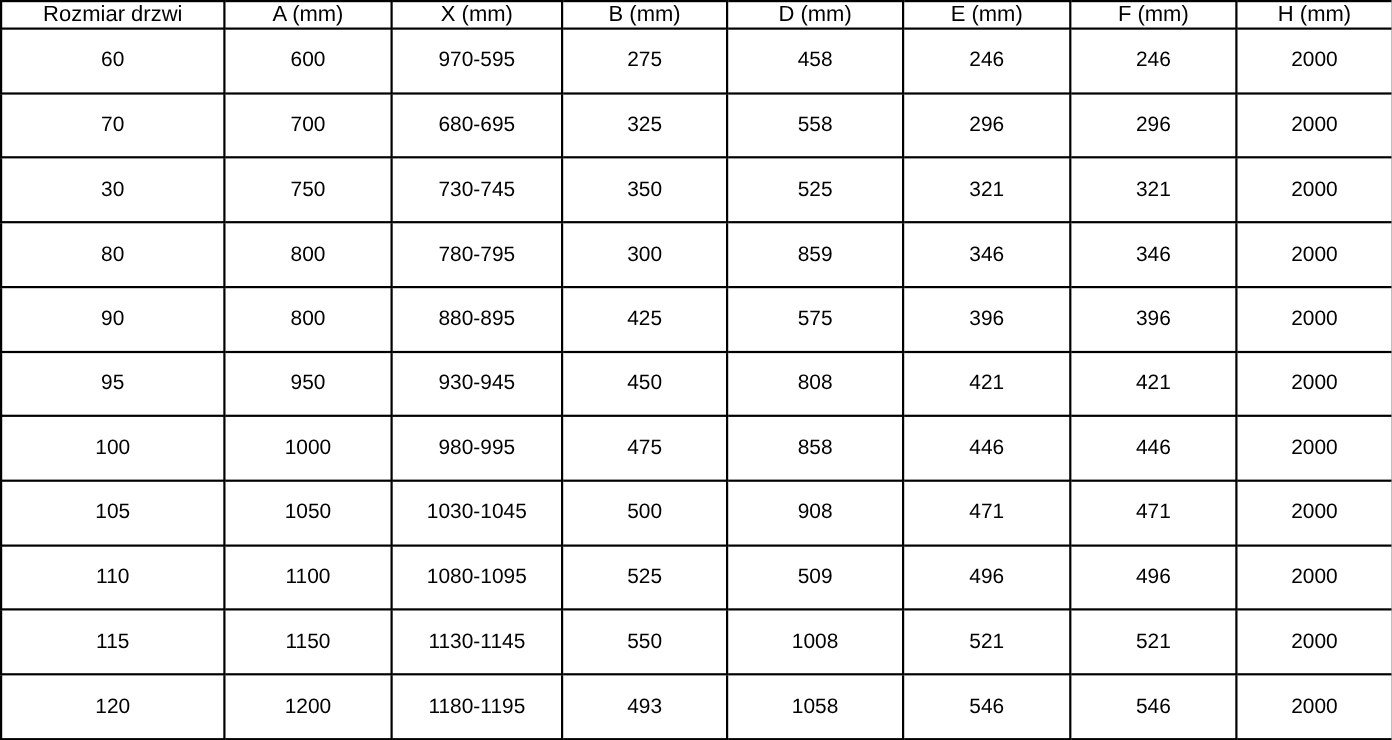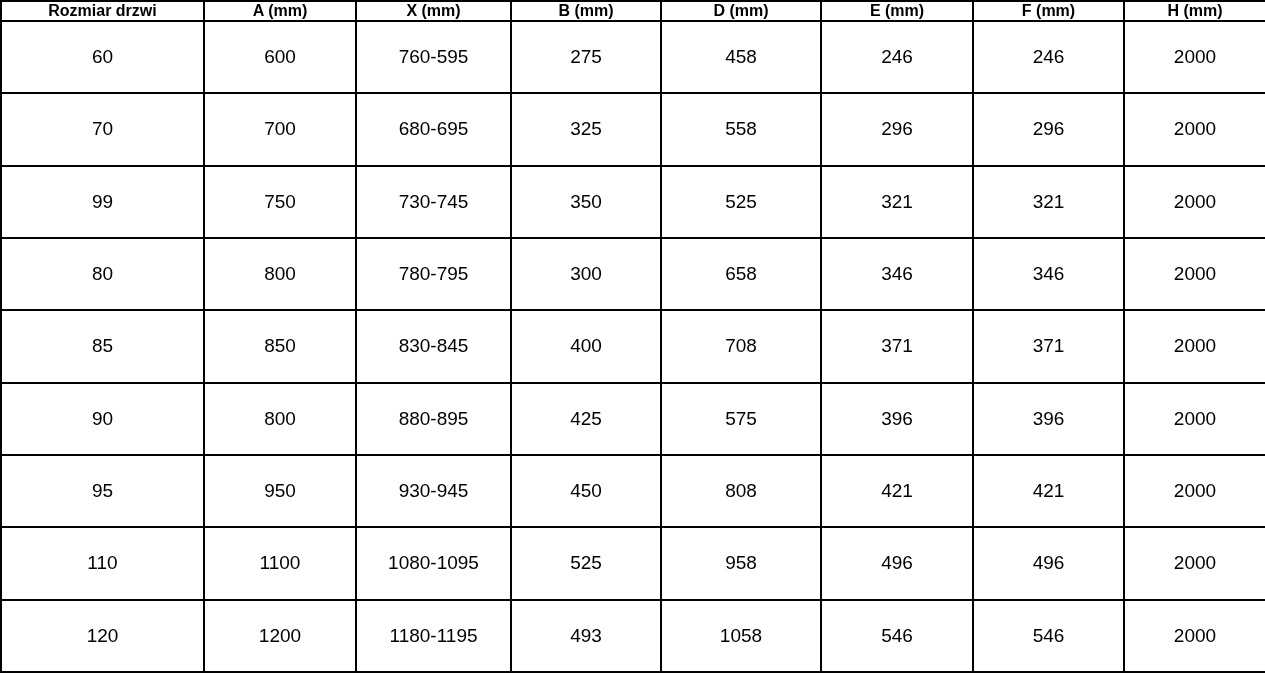--- a/index.html
+++ b/index.html
@@ -23,22 +23,22 @@
   }
   .size-table th, .size-table td {
     border: 2px solid var(--border);
     text-align: center;
     vertical-align: middle;
     padding: 0;
     overflow: hidden;
     white-space: nowrap;
   }
   .size-table th {
-    font-size: 16px;
-    font-weight: bold;
+    font-size: 20px;
+    font-weight: normal;
   }
   .size-table td {
     font-size: 19px;
     font-weight: normal;
   }
 </style>
 </head>
 <body>
 
 <table class="size-table">
@@ -61,65 +61,55 @@
       <th>D (mm)</th>
       <th>E (mm)</th>
       <th>F (mm)</th>
       <th>H (mm)</th>
     </tr>
   </thead>
   <tbody>
     <tr>
       <td>60</td>
       <td>600</td>
-      <td>760-595</td>
+      <td>970-595</td>
       <td>275</td>
       <td>458</td>
       <td>246</td>
       <td>246</td>
       <td>2000</td>
     </tr>
     <tr>
       <td>70</td>
       <td>700</td>
       <td>680-695</td>
       <td>325</td>
       <td>558</td>
       <td>296</td>
       <td>296</td>
       <td>2000</td>
     </tr>
     <tr>
-      <td>99</td>
+      <td>30</td>
       <td>750</td>
       <td>730-745</td>
       <td>350</td>
       <td>525</td>
       <td>321</td>
       <td>321</td>
       <td>2000</td>
     </tr>
     <tr>
       <td>80</td>
       <td>800</td>
       <td>780-795</td>
       <td>300</td>
-      <td>658</td>
+      <td>859</td>
       <td>346</td>
       <td>346</td>
-      <td>2000</td>
-    </tr>
-    <tr>
-      <td>85</td>
-      <td>850</td>
-      <td>830-845</td>
-      <td>400</td>
-      <td>708</td>
-      <td>371</td>
-      <td>371</td>
       <td>2000</td>
     </tr>
     <tr>
       <td>90</td>
       <td>800</td>
       <td>880-895</td>
       <td>425</td>
       <td>575</td>
       <td>396</td>
       <td>396</td>
@@ -129,27 +119,57 @@
       <td>95</td>
       <td>950</td>
       <td>930-945</td>
       <td>450</td>
       <td>808</td>
       <td>421</td>
       <td>421</td>
       <td>2000</td>
     </tr>
     <tr>
+      <td>100</td>
+      <td>1000</td>
+      <td>980-995</td>
+      <td>475</td>
+      <td>858</td>
+      <td>446</td>
+      <td>446</td>
+      <td>2000</td>
+    </tr>
+    <tr>
+      <td>105</td>
+      <td>1050</td>
+      <td>1030-1045</td>
+      <td>500</td>
+      <td>908</td>
+      <td>471</td>
+      <td>471</td>
+      <td>2000</td>
+    </tr>
+    <tr>
       <td>110</td>
       <td>1100</td>
       <td>1080-1095</td>
       <td>525</td>
-      <td>958</td>
+      <td>509</td>
       <td>496</td>
       <td>496</td>
+      <td>2000</td>
+    </tr>
+    <tr>
+      <td>115</td>
+      <td>1150</td>
+      <td>1130-1145</td>
+      <td>550</td>
+      <td>1008</td>
+      <td>521</td>
+      <td>521</td>
       <td>2000</td>
     </tr>
     <tr>
       <td>120</td>
       <td>1200</td>
       <td>1180-1195</td>
       <td>493</td>
       <td>1058</td>
       <td>546</td>
       <td>546</td>

